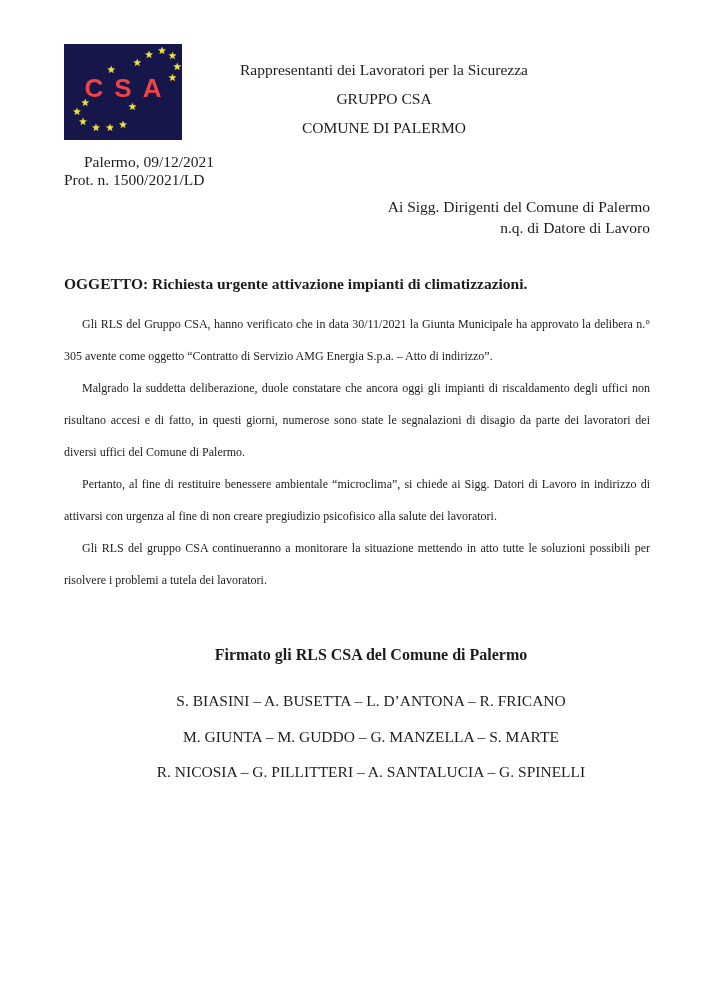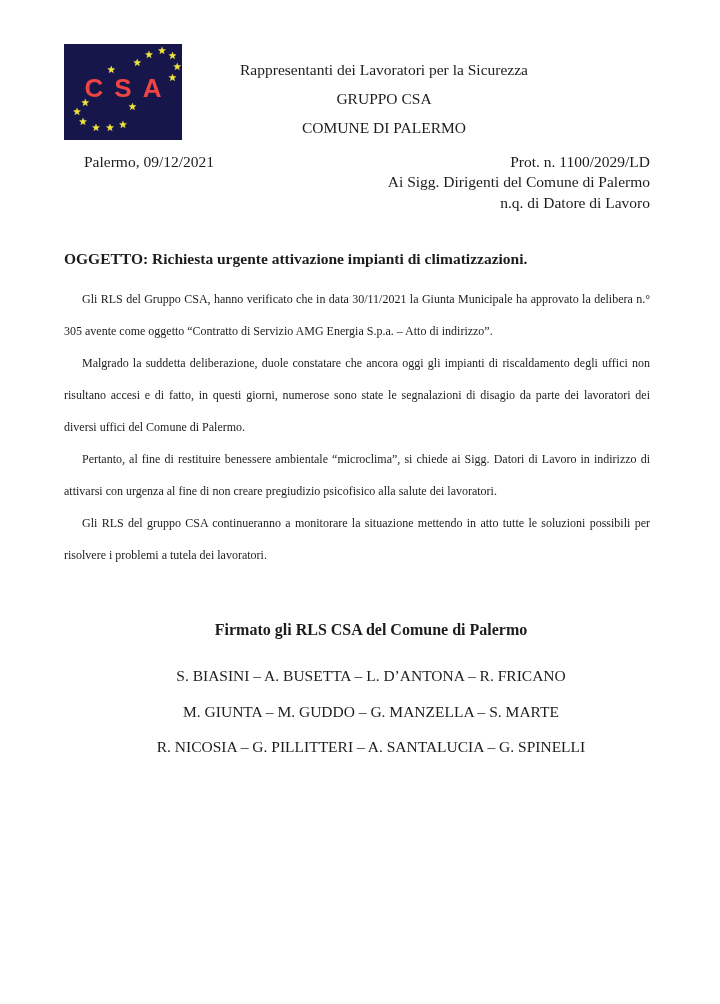--- a/index.html
+++ b/index.html
@@ -57,24 +57,26 @@
     font-size: 15.5px;
     line-height: 29px;
   }
 
   
   .date-row {
     display: flex;
     justify-content: space-between;
     margin-top: 11px;
     font-size: 15.5px;
+    flex-direction: column;
   }
   .place-date { padding-left: 20px; }
 
   .recipient-block {
+    margin-top: 7px;
     text-align: right;
     font-size: 15.5px;
     line-height: 21px;
   }
 
   .cc-line {
     margin-top: 27px;
     text-align: right;
     font-size: 15.5px;
   }
@@ -140,21 +142,21 @@
 
     <div class="header-text">
       <div>Rappresentanti dei Lavoratori per la Sicurezza</div>
       <div>GRUPPO CSA</div>
       <div>COMUNE DI PALERMO</div>
     </div>
   </div>
 
   <div class="date-row">
     <span class="place-date">Palermo, 09/12/2021</span>
-    <span>Prot. n. 1100/2029/LD</span>
+    <span>Prot. n. 1500/2021/LD</span>
   </div>
 
   <div class="recipient-block">
     <div>Ai Sigg. Dirigenti del Comune di Palermo</div>
     <div>n.q. di Datore di Lavoro</div>
   </div>
 
 
   <div class="subject">OGGETTO: Richiesta urgente attivazione impianti di climatizzazioni.</div>
 

